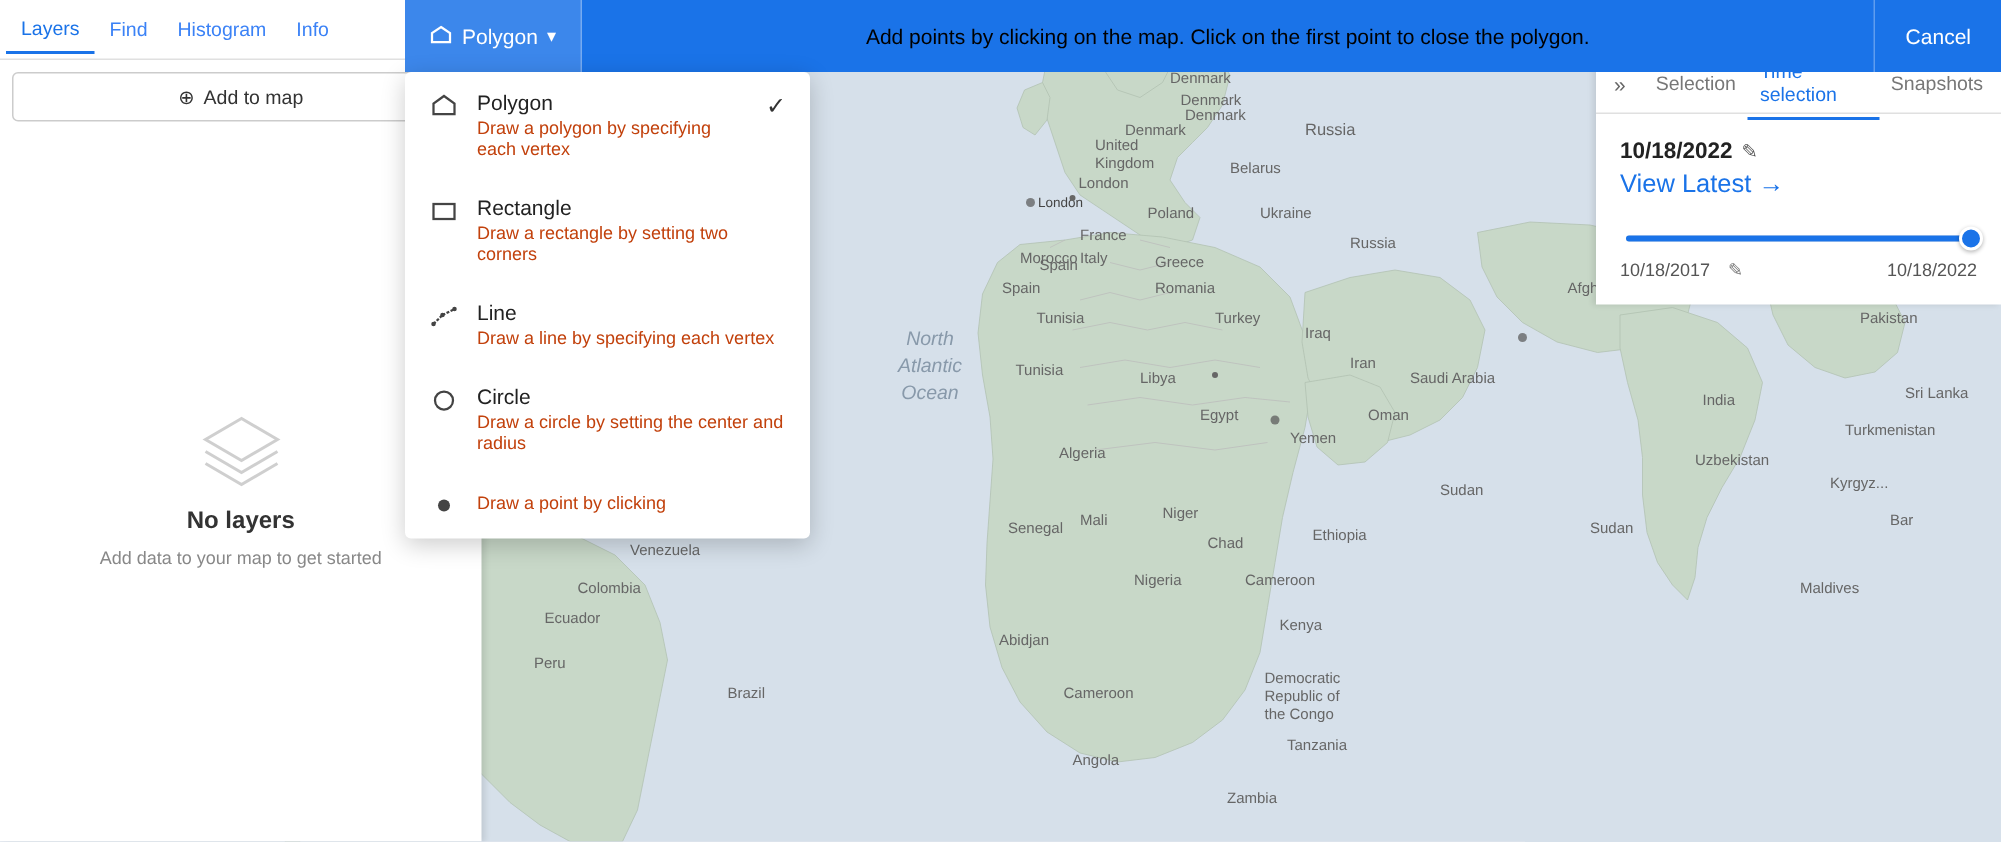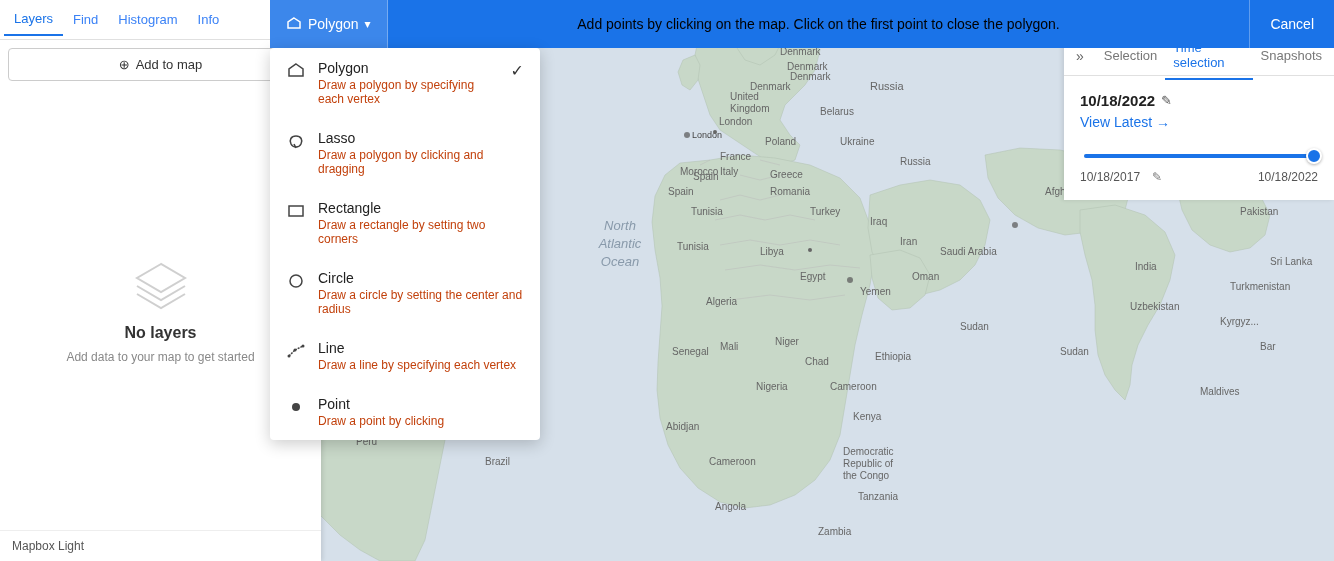--- a/index.html
+++ b/index.html
@@ -143,21 +143,21 @@
 
     .date-text {
       font-size: 15px; font-weight: 600; color: #222;
     }
 
     .edit-icon { color: #555; font-size: 13px; cursor: pointer; }
 
     .time-text { font-size: 13px; color: #555; margin-bottom: 8px; }
 
     .view-latest {
-      font-size: 14px; color: #1a73e8; cursor: pointer; text-decoration: none; display: inline-flex; align-items: flex-start; gap: 2px;
+      font-size: 17px; color: #1a73e8; cursor: pointer; text-decoration: none; display: inline-flex; align-items: flex-start; gap: 2px;
       margin-bottom: 16px;
     }
 
     .time-slider-container { margin: 8px 0 12px; position: relative; }
 
     .time-slider-track {
       height: 4px; background: #e0e0e0; border-radius: 2px; position: relative; margin: 0 4px;
     }
 
     .time-slider-fill {
@@ -316,21 +316,20 @@
   <div class="no-layers-area">
     <svg class="layers-icon" viewBox="0 0 60 60" fill="none" xmlns="http://www.w3.org/2000/svg">
       <path d="M30 8L6 22L30 36L54 22L30 8Z" stroke="#888" stroke-width="2" fill="none"></path>
       <path d="M6 30L30 44L54 30" stroke="#888" stroke-width="2" fill="none"></path>
       <path d="M6 38L30 52L54 38" stroke="#888" stroke-width="2" fill="none"></path>
     </svg>
     <span class="no-layers-title">No layers</span>
     <span class="no-layers-sub">Add data to your map to get started</span>
   </div>
 
-  <div class="mapbox-label">Mapbox Light</div>
 </div>
 
 <div class="polygon-toolbar">
   <div class="polygon-dropdown-btn">
     <svg width="16" height="16" viewBox="0 0 16 16" fill="white">
       <polygon points="8,2 14,6 14,12 2,12 2,6" stroke="white" stroke-width="1.5" fill="none"></polygon>
     </svg>
     <span>Polygon</span>
     <span style="font-size:12px;">▾</span>
   </div>
@@ -346,54 +345,30 @@
         <polygon points="9,2 16,7 16,14 2,14 2,7" stroke="#444" stroke-width="1.5" fill="none"></polygon>
       </svg>
     </div>
     <div class="menu-item-content">
       <div class="menu-item-title">Polygon</div>
       <div class="menu-item-desc">Draw a polygon by specifying each vertex</div>
     </div>
     <div class="menu-item-check">✓</div>
   </div>
 
-  <div class="menu-item">
-    <div class="menu-item-icon">
-      <svg width="18" height="18" viewBox="0 0 18 18" fill="none" xmlns="http://www.w3.org/2000/svg">
-        <path d="M9 4 C4 4 2 8 4 12 C6 16 12 16 14 12 C16 8 14 4 9 4" stroke="#444" stroke-width="1.5" fill="none"></path>
-        <path d="M7 12 L9 16" stroke="#444" stroke-width="1.5"></path>
-      </svg>
-    </div>
-    <div class="menu-item-content">
-      <div class="menu-item-title">Lasso</div>
-      <div class="menu-item-desc">Draw a polygon by clicking and dragging</div>
-    </div>
-  </div>
 
   <div class="menu-item">
     <div class="menu-item-icon">
       <svg width="18" height="18" viewBox="0 0 18 18" fill="none" xmlns="http://www.w3.org/2000/svg">
         <rect x="2" y="4" width="14" height="10" stroke="#444" stroke-width="1.5" fill="none"></rect>
       </svg>
     </div>
     <div class="menu-item-content">
       <div class="menu-item-title">Rectangle</div>
       <div class="menu-item-desc">Draw a rectangle by setting two corners</div>
-    </div>
-  </div>
-
-  <div class="menu-item">
-    <div class="menu-item-icon">
-      <svg width="18" height="18" viewBox="0 0 18 18" fill="none" xmlns="http://www.w3.org/2000/svg">
-        <circle cx="9" cy="9" r="6" stroke="#444" stroke-width="1.5" fill="none"></circle>
-      </svg>
-    </div>
-    <div class="menu-item-content">
-      <div class="menu-item-title">Circle</div>
-      <div class="menu-item-desc">Draw a circle by setting the center and radius</div>
     </div>
   </div>
 
   <div class="menu-item">
     <div class="menu-item-icon">
       <svg width="18" height="18" viewBox="0 0 18 18" fill="none" xmlns="http://www.w3.org/2000/svg">
         <line x1="2" y1="14" x2="8" y2="8" stroke="#444" stroke-width="1.5" stroke-dasharray="2 1"></line>
         <line x1="8" y1="8" x2="16" y2="4" stroke="#444" stroke-width="1.5" stroke-dasharray="2 1"></line>
         <circle cx="2" cy="14" r="1.5" fill="#444"></circle>
         <circle cx="8" cy="8" r="1.5" fill="#444"></circle>
@@ -402,25 +377,36 @@
     </div>
     <div class="menu-item-content">
       <div class="menu-item-title">Line</div>
       <div class="menu-item-desc">Draw a line by specifying each vertex</div>
     </div>
   </div>
 
   <div class="menu-item">
     <div class="menu-item-icon">
       <svg width="18" height="18" viewBox="0 0 18 18" fill="none" xmlns="http://www.w3.org/2000/svg">
+        <circle cx="9" cy="9" r="6" stroke="#444" stroke-width="1.5" fill="none"></circle>
+      </svg>
+    </div>
+    <div class="menu-item-content">
+      <div class="menu-item-title">Circle</div>
+      <div class="menu-item-desc">Draw a circle by setting the center and radius</div>
+    </div>
+  </div>
+
+  <div class="menu-item">
+    <div class="menu-item-icon">
+      <svg width="18" height="18" viewBox="0 0 18 18" fill="none" xmlns="http://www.w3.org/2000/svg">
         <circle cx="9" cy="9" r="4" fill="#444"></circle>
       </svg>
     </div>
     <div class="menu-item-content">
-      <div class="menu-item-title">Point</div>
       <div class="menu-item-desc">Draw a point by clicking</div>
     </div>
   </div>
 </div>
 
 <div class="right-panel">
   <div class="right-panel-tabs">
     <div class="right-tab-collapse">»</div>
     <div class="right-tab-item">Selection</div>
     <div class="right-tab-item active">Time selection</div>

